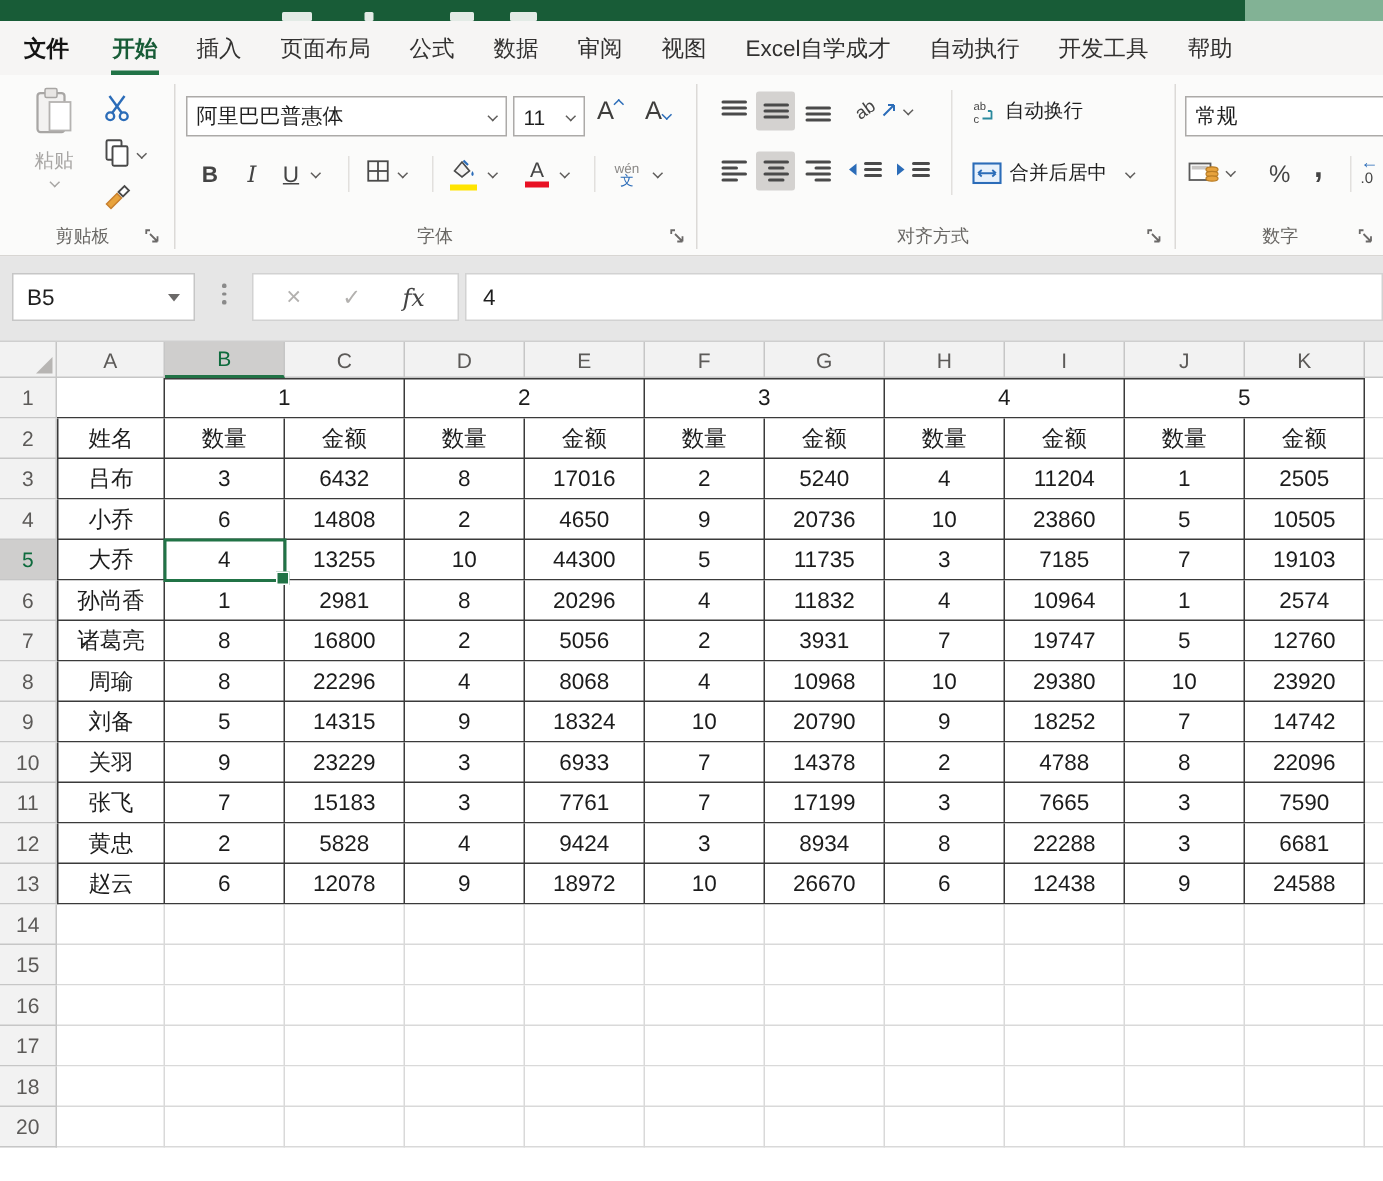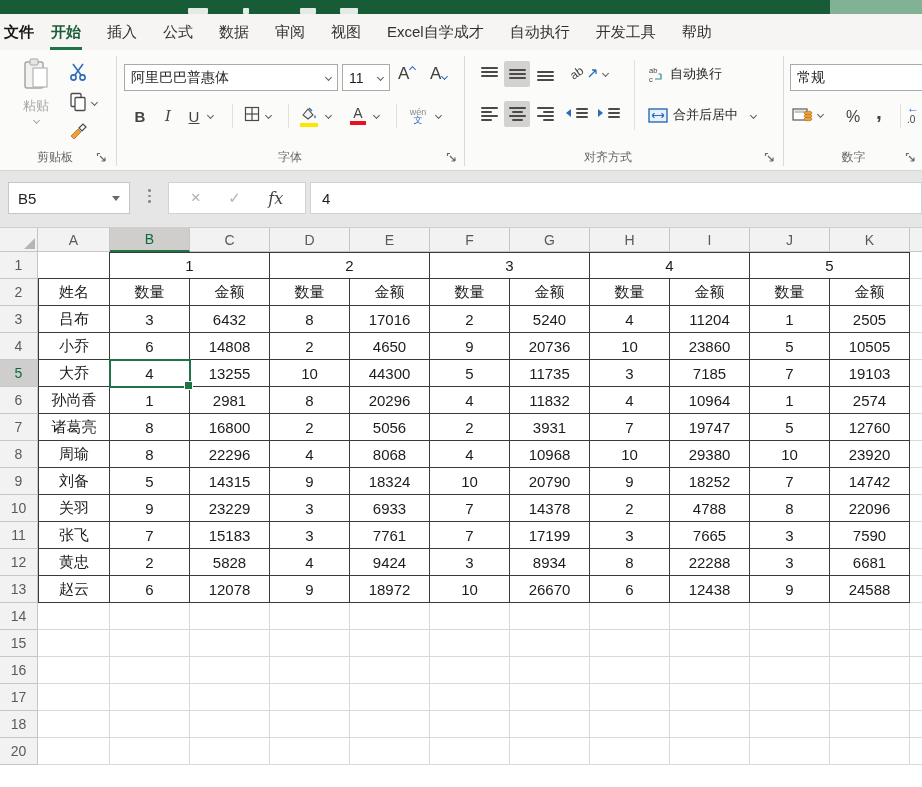--- a/index.html
+++ b/index.html
@@ -8,21 +8,21 @@
   .app{position:relative;width:922px;height:787px;overflow:hidden}
 
   
   .titlebar{position:absolute;top:0;left:0;width:100%;height:14px;background:#185c37}
   .titlebar .lightseg{position:absolute;right:0;top:0;width:92px;height:14px;background:#82b295}
   .qat{position:absolute;bottom:0;height:6px;background:rgba(255,255,255,.88);border-radius:1px}
 
   
   .tabbar{position:absolute;top:14px;left:0;width:100%;height:36px;background:#f6f5f4;display:flex;align-items:stretch}
   .tab{padding:4px 13px;font-size:15px;color:#323130;display:flex;align-items:center;position:relative;white-space:nowrap}
-  .tab.file{font-weight:bold;color:#141414;padding:0 4px}
+  .tab.file{font-weight:bold;color:#141414;padding:0 16px}
   .tab.active{color:#185c37;font-weight:bold}
   .tab.active::after{content:'';position:absolute;left:12px;right:12px;bottom:0;height:3px;background:#217346}
 
   
   .ribbon{position:absolute;top:50px;left:0;width:100%;height:121px;background:#fbfbfa;border-bottom:1px solid #d8d6d3}
   .vsep{position:absolute;top:6px;bottom:4px;width:1px;background:#dcdad7}
   .vsep-sm{position:absolute;width:1px;background:#e2e0dd}
   .glabel{position:absolute;bottom:4px;font-size:12px;color:#696764;text-align:center}
   .launcher{position:absolute;bottom:6px;width:12px;height:12px}
   .launcher svg{display:block}
@@ -108,20 +108,21 @@
     <span class="qat" style="left:243px;width:6px"></span>
     <span class="qat" style="left:300px;width:16px"></span>
     <span class="qat" style="left:340px;width:18px"></span>
     <span class="lightseg"></span>
   </div>
 
   <div class="tabbar">
     <span class="tab file">文件</span>
     <span class="tab active">开始</span>
     <span class="tab">插入</span>
+    <span class="tab">页面布局</span>
     <span class="tab">公式</span>
     <span class="tab">数据</span>
     <span class="tab">审阅</span>
     <span class="tab">视图</span>
     <span class="tab">Excel自学成才</span>
     <span class="tab">自动执行</span>
     <span class="tab">开发工具</span>
     <span class="tab">帮助</span>
   </div>
 
@@ -323,21 +324,21 @@
         </span>
     </div>
     <div class="txtbtn" style="left:648px;top:56px">
       <svg width="20" height="15" viewBox="0 0 20 15">
         <rect x="1" y="1" width="18" height="13" fill="#e8f1fb" stroke="#2b6cb8" stroke-width="1.4"></rect>
         <path d="M4 7.5 H16 M4 7.5 l2.5 -2.2 M4 7.5 l2.5 2.2 M16 7.5 l-2.5 -2.2 M16 7.5 l-2.5 2.2" stroke="#2b6cb8" stroke-width="1.2" fill="none"></path>
       </svg>
       <span>合并后居中</span>
       <i class="chev" style="margin-left:8px"></i>
     </div>
-    <div class="glabel" style="left:452px;width:312px">对齐方式</div>
+    <div class="glabel" style="left:466px;width:312px">对齐方式</div>
     <div class="launcher" style="left:764px">
       <svg width="11" height="11" viewBox="0 0 11 11" stroke="#6b6968" stroke-width="1.2" fill="none">
           <path d="M1.5 4 V1.5 H4"></path>
           <path d="M4 4 L9 9 M9 9 V5.5 M9 9 H5.5"></path>
         </svg>
     </div>
     <div class="vsep" style="left:783px"></div>
 
     <div class="combo" style="left:790px;top:14px;width:140px">
       <span>常规</span>

